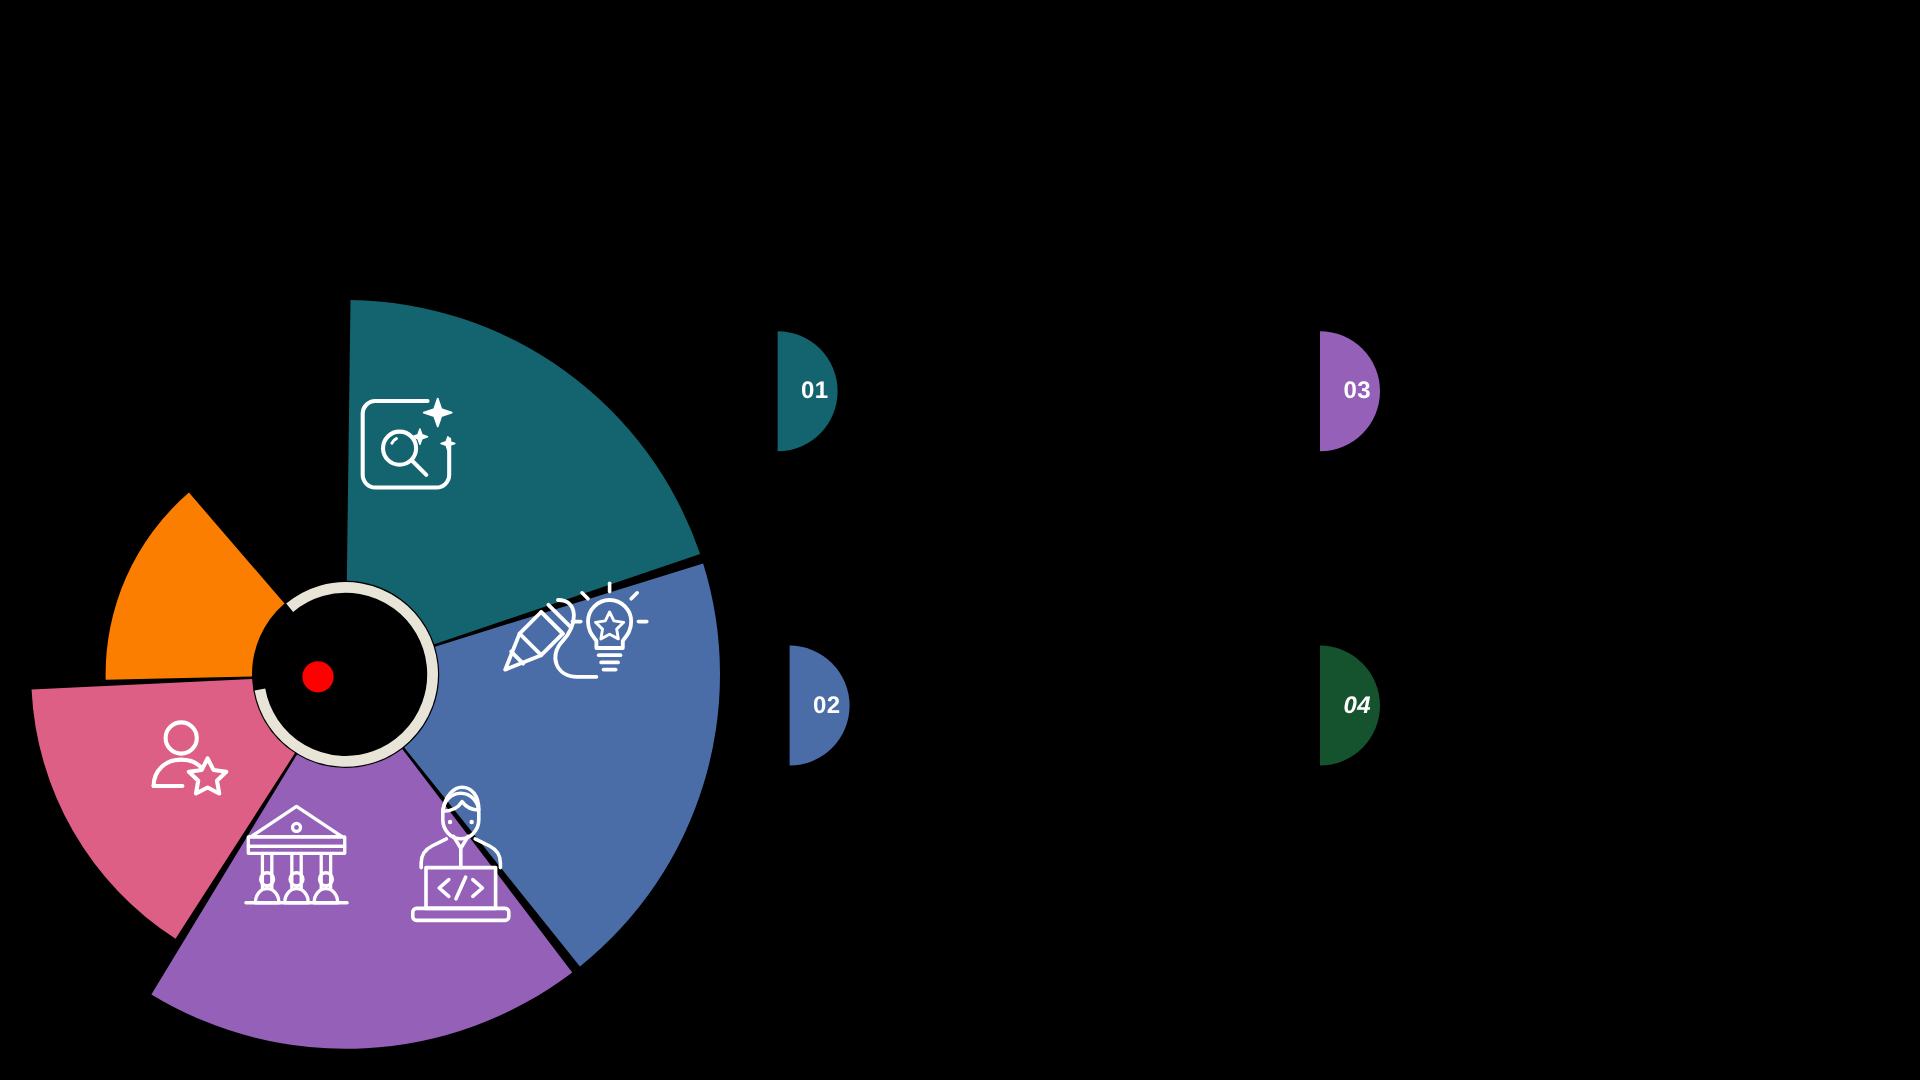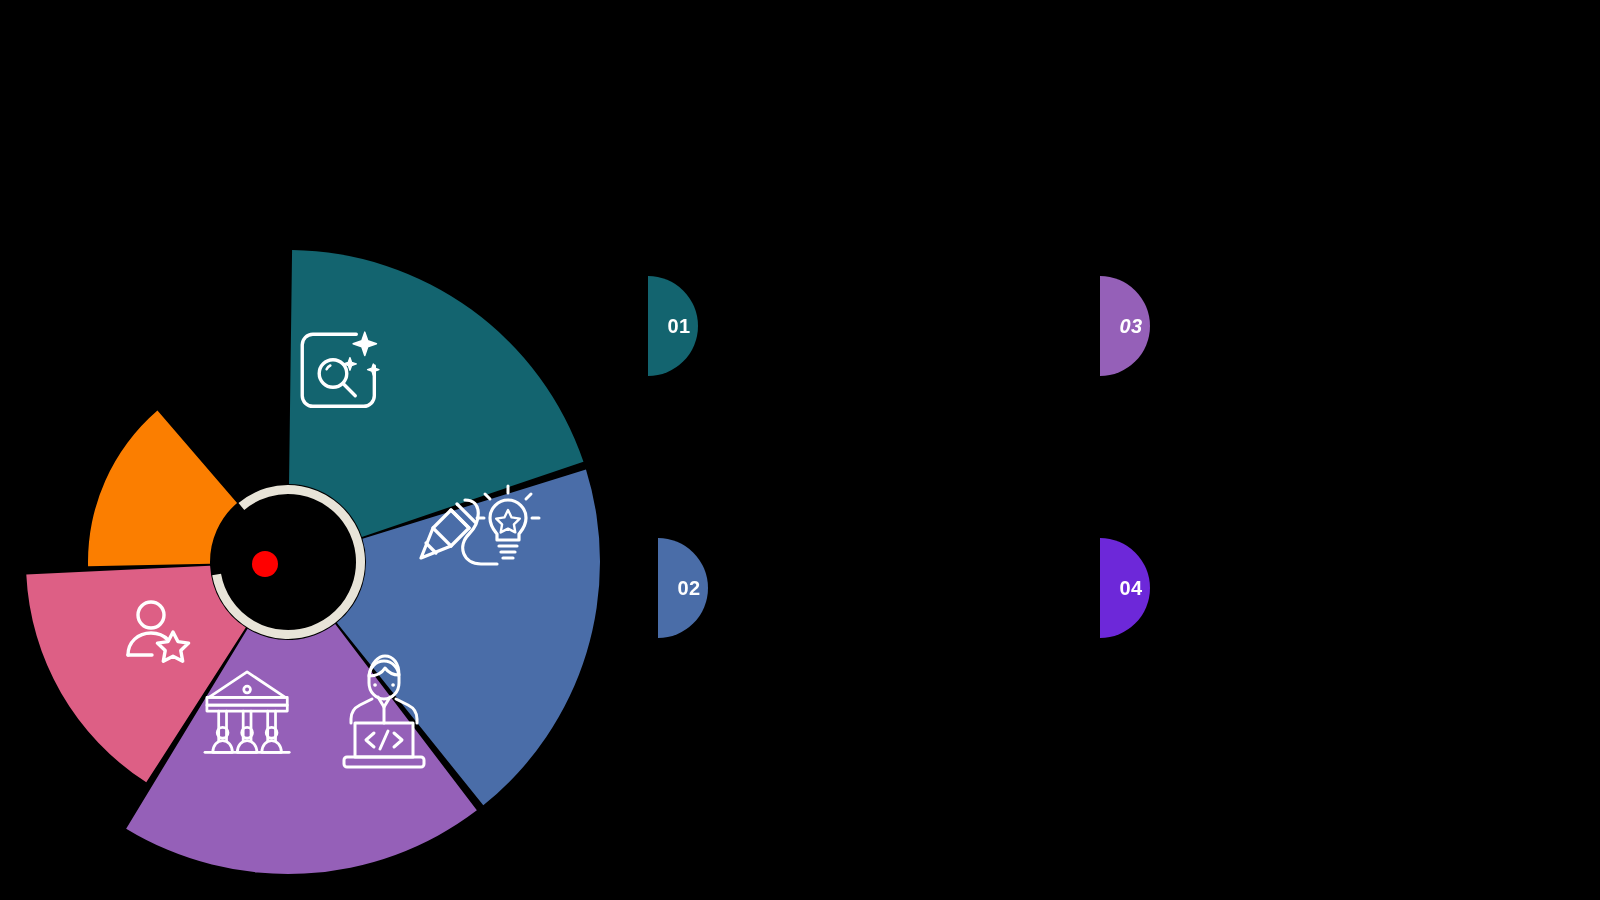--- a/index.html
+++ b/index.html
@@ -178,31 +178,31 @@
     <div class="half" style="background: rgb(74, 109, 168); margin-left: 10px;">
       <span class="num">02</span>
     </div>
   </div>
   <div class="copy" id="copy-1" style="left: 724px; top: 550px;">
     <div class="h"></div>
     <div></div>
   </div>
 
   <div class="badge" id="badge-2" style="left: 1100px; top: 276px;">
-    <div class="half" style="background: rgb(149, 96, 184); font-style: italic;">
+    <div class="half" style="background: rgb(149, 96, 184);">
       <span class="num">03</span>
     </div>
   </div>
   <div class="copy" id="copy-2" style="left: 1176px; top: 288px;">
     <div class="h"></div>
     <div></div>
   </div>
 
   <div class="badge" id="badge-3" style="left: 1100px; top: 538px;">
-    <div class="half" style="background: #6d28d9;">
+    <div class="half" style="background: #14532d; font-style: italic;">
       <span class="num">04</span>
     </div>
   </div>
   <div class="copy" id="copy-3" style="left: 1176px; top: 550px;">
     <div class="h"></div>
     <div></div>
   </div>
 
 </div>
 

